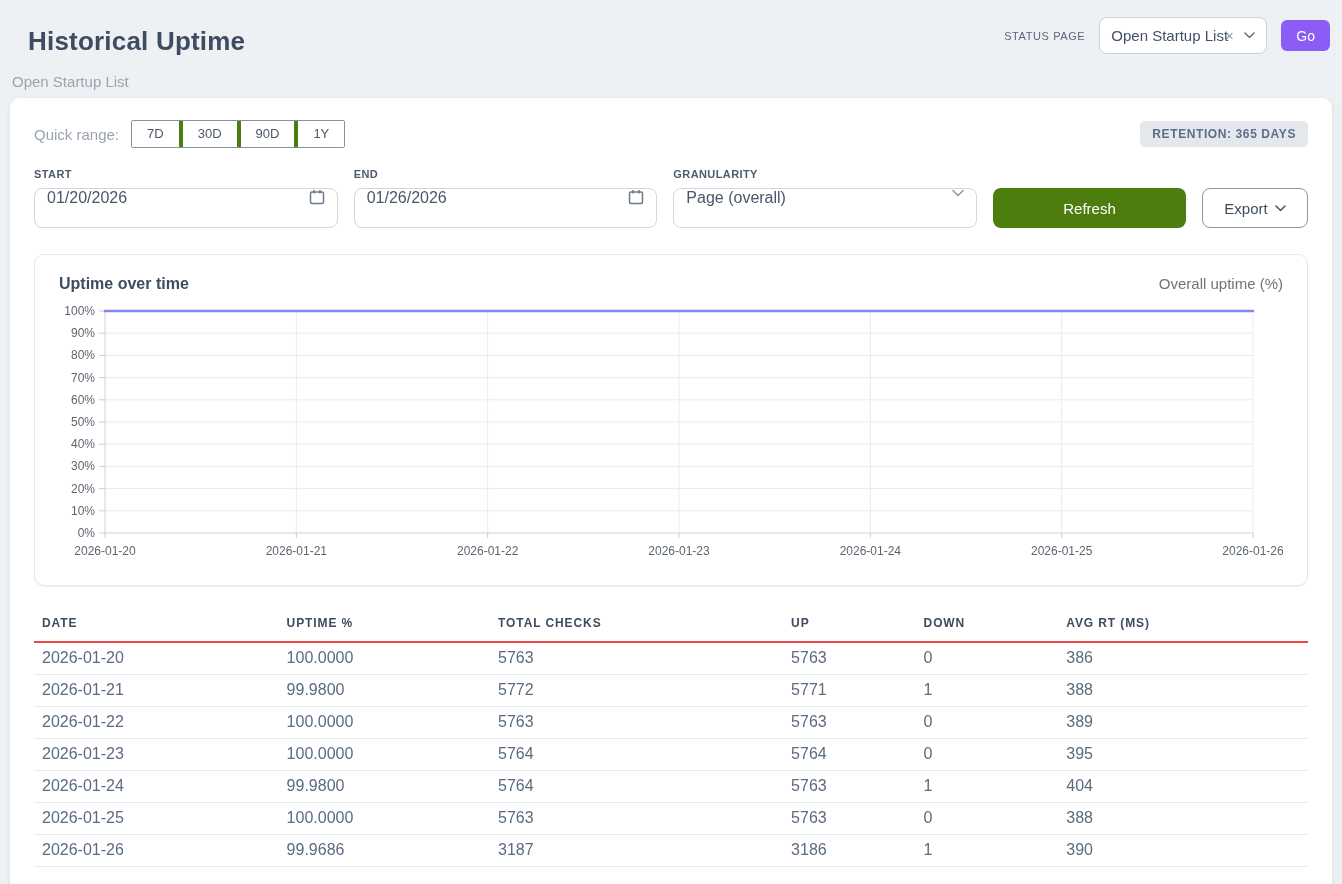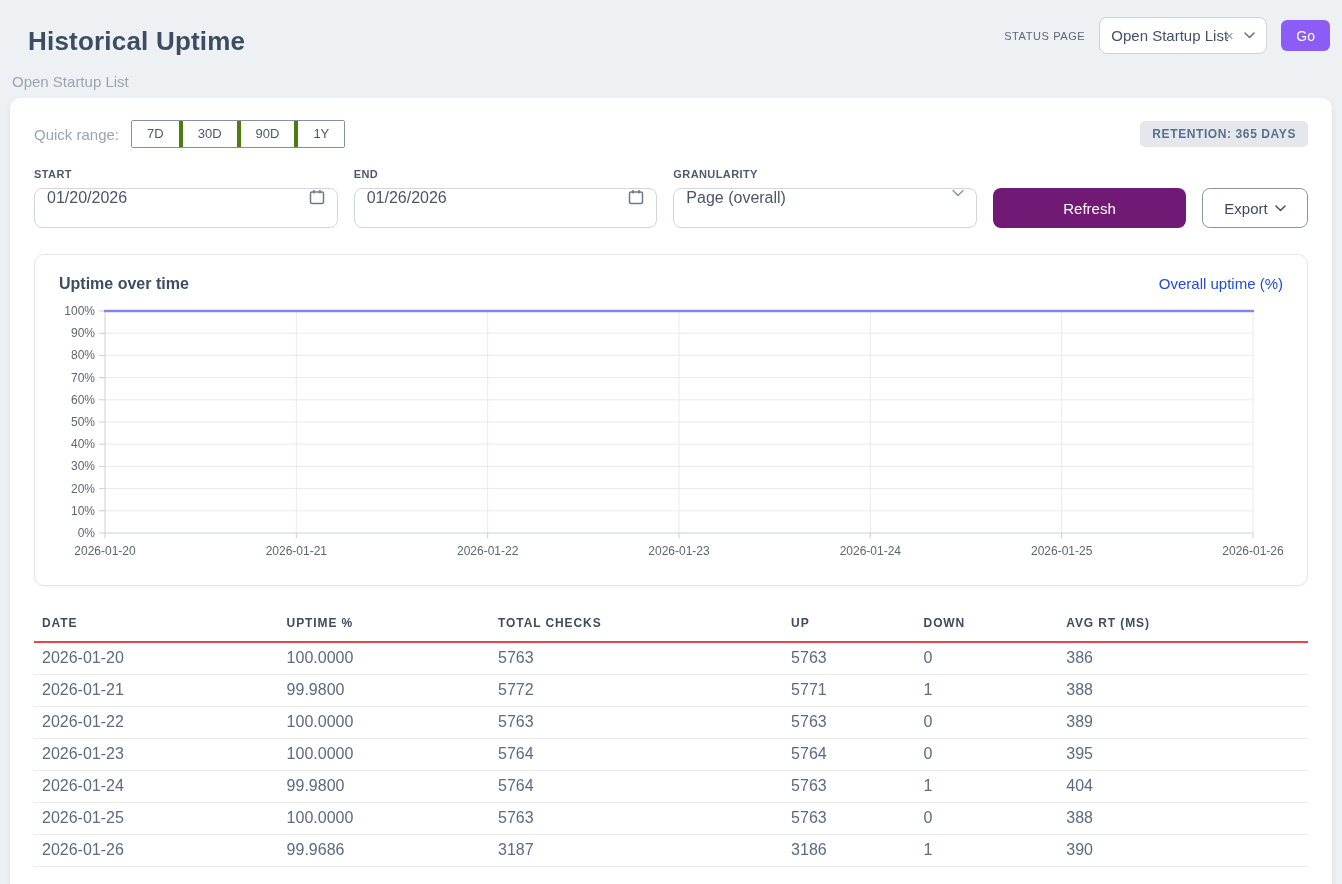--- a/index.html
+++ b/index.html
@@ -61,38 +61,38 @@
   }
   .input-box {
     display: flex; justify-content: space-between; align-items: flex-start;
     height: 40px; padding: 0 12px; background: #fff;
     border: 1px solid #d2d7de; border-radius: 8px;
     font-size: 16px; color: #4a5669; cursor: text;
   }
   .select-box { cursor: pointer; }
   .refresh-btn {
     width: 193px; height: 40px; flex: 0 0 auto;
-    background: #701a75; color: #fff; border: none; border-radius: 8px;
+    background: #4d7c0f; color: #fff; border: none; border-radius: 8px;
     font-size: 15px; cursor: pointer; font-family: inherit;
   }
   .export-btn {
     width: 106px; height: 40px; flex: 0 0 auto;
     background: #fff; color: #3f4c5f; border: 1px solid #8b95a5; border-radius: 8px;
     font-size: 15px; cursor: pointer; font-family: inherit;
     display: flex; align-items: center; justify-content: center; gap: 7px;
   }
   
   .chart-card {
     margin-top: 26px; border: 1px solid #e3e6ea; border-radius: 10px;
     box-shadow: 0 1px 2px rgba(16,24,40,.05);
     padding: 20px 24px 14px 24px;
   }
   .chart-head { display: flex; justify-content: space-between; align-items: baseline; }
   .chart-title { font-size: 16px; font-weight: 700; color: #3d4c61; }
-  .chart-legend { font-size: 15px; color: #1d4ed8; }
+  .chart-legend { font-size: 15px; color: #737373; }
   .chart-svg-wrap { margin-top: 10px; }
   
   table.uptime-table { width: 100%; border-collapse: collapse; margin-top: 24px; }
   .uptime-table th {
     text-align: left; font-size: 12px; font-weight: 700; letter-spacing: 0.9px;
     color: #3e4c61; padding: 6px 8px 11px 8px; border-bottom: 2px solid #ef4444;
     white-space: nowrap;
   }
   .uptime-table td {
     font-size: 16px; color: #5b6b82; padding: 6px 8px 7px 8px;

